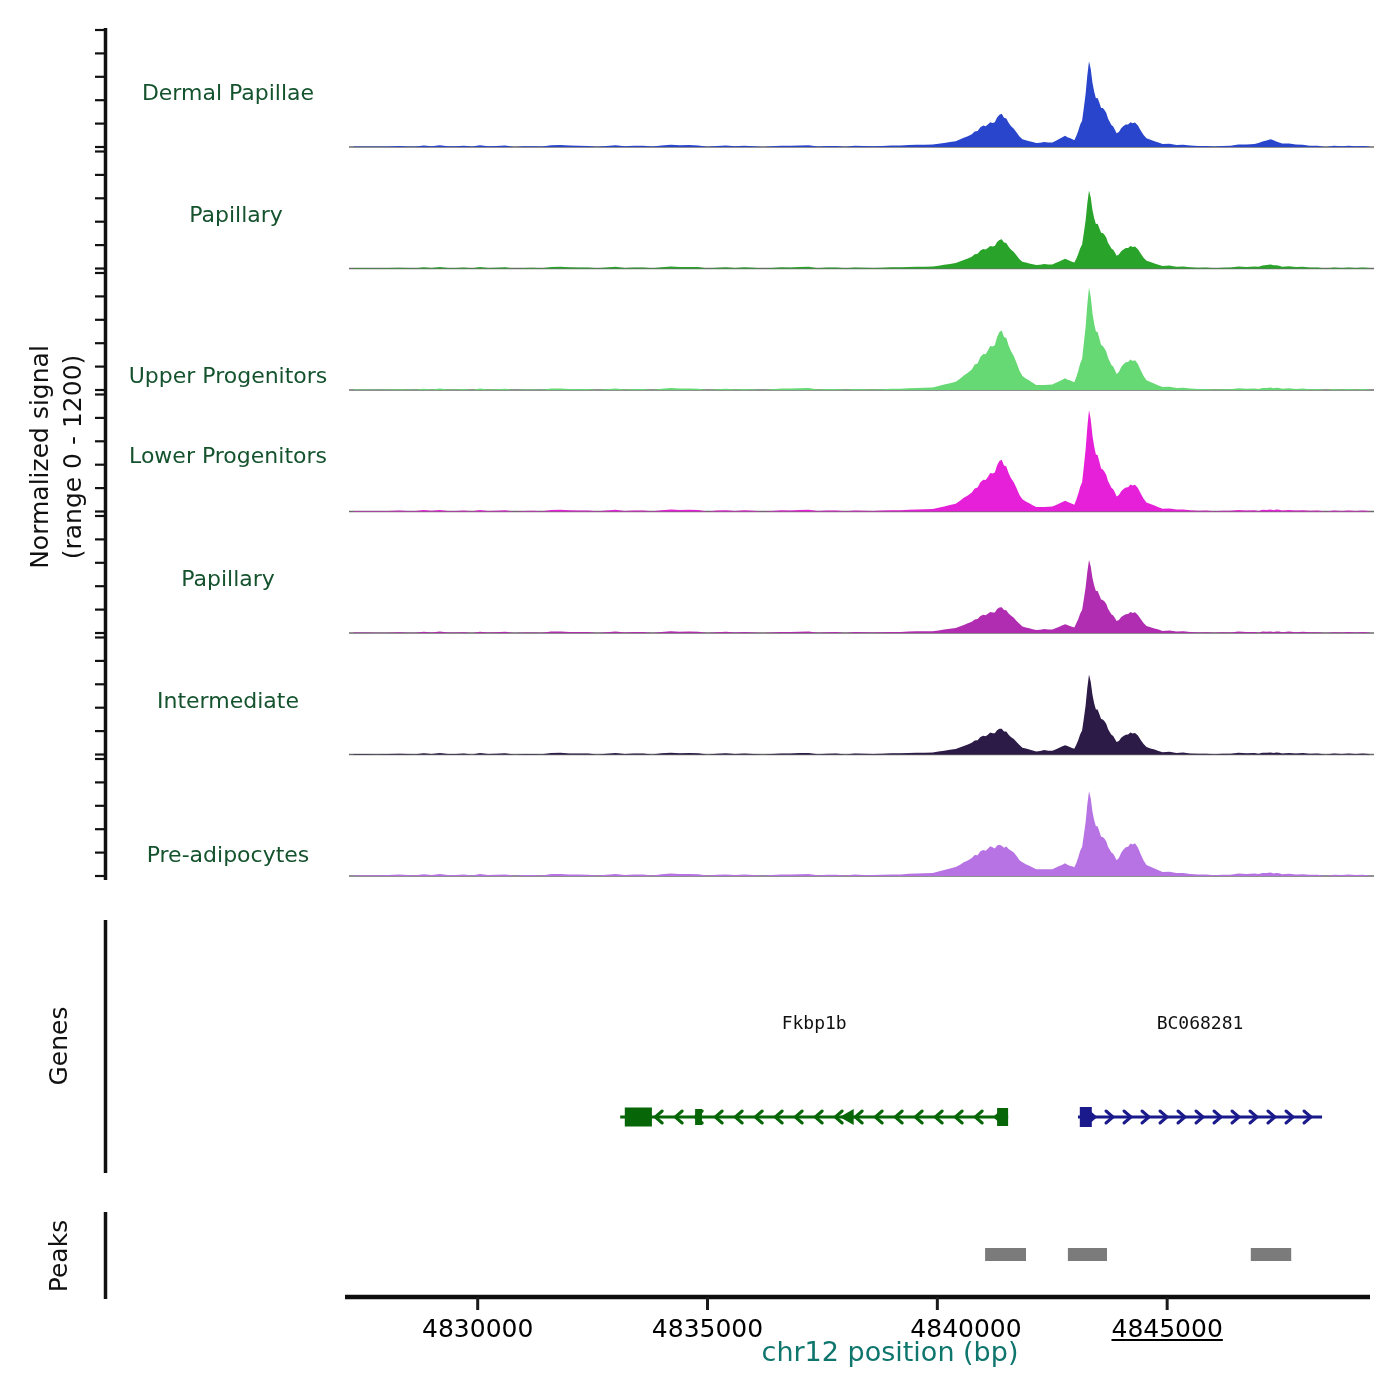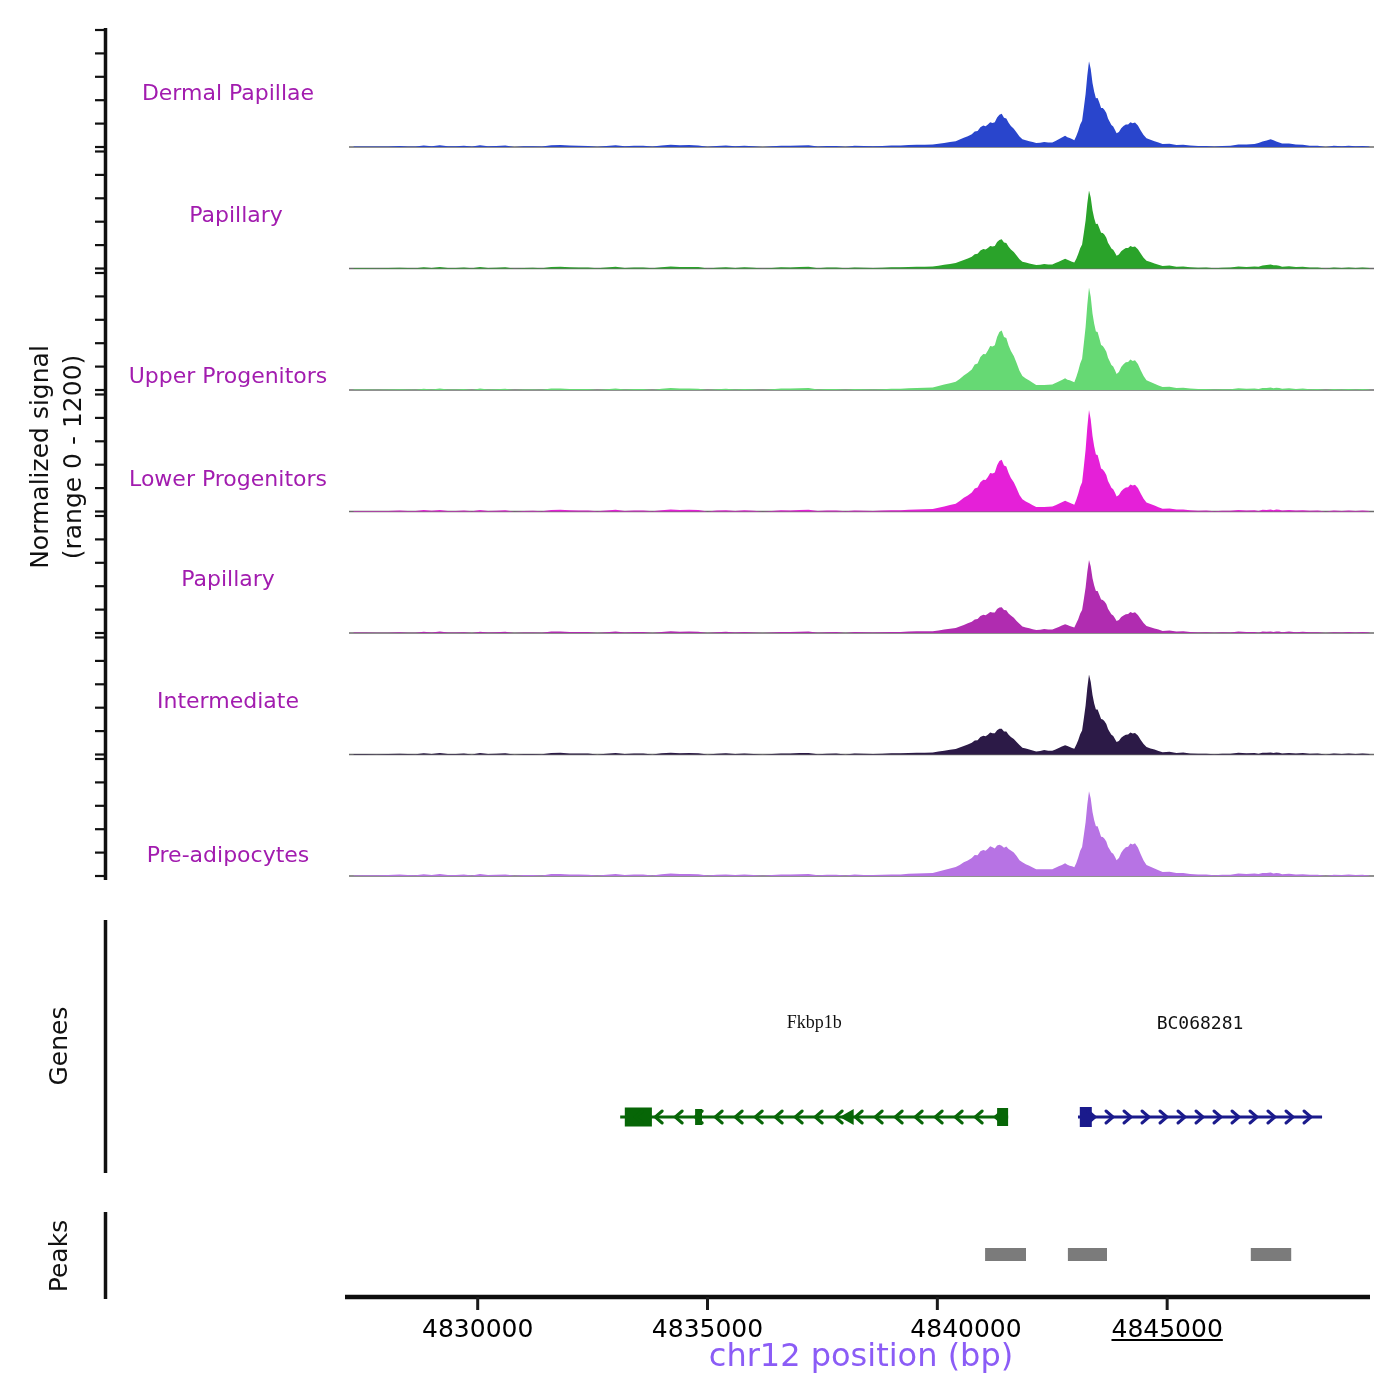--- a/index.html
+++ b/index.html
@@ -14,26 +14,26 @@
     text-align:center;font-size:25px;line-height:1.3;white-space:nowrap;color:#111;
   }
   .seclab{
     position:absolute;left:58px;
     transform:translate(-50%,-50%) rotate(-90deg);
     font-size:25px;white-space:nowrap;color:#111;
   }
   .seclab.genes{top:1046px;}
   .seclab.peaks{top:1256px;}
   .xtitle{
-    position:absolute;left:861px;top:1336px;transform:translate(-50%,0);
-    font-size:32px;color:#8b5cf6;white-space:nowrap;
+    position:absolute;left:890px;top:1336px;transform:translate(-50%,0);
+    font-size:27px;color:#0f766e;white-space:nowrap;
   }
   .track-label{
     position:absolute;transform:translate(-50%,-50%);
-    font-size:22px;color:#a21caf;white-space:nowrap;
+    font-size:22px;color:#14532d;white-space:nowrap;
   }
   .gene-label{
     position:absolute;transform:translate(-50%,0);
     font-family:"DejaVu Sans Mono","Liberation Mono",monospace;
     font-size:18px;color:#111;white-space:nowrap;
   }
   .xtick-label{
     position:absolute;transform:translate(-50%,0);
     font-size:25px;color:#000000;white-space:nowrap;
   }
@@ -158,24 +158,24 @@
 
   <div class="seclab genes">Genes</div>
   <div class="seclab peaks">Peaks</div>
 
   <div class="xtitle">chr12 position (bp)</div>
 
   <div id="overlay">
       <div class="track-label" style="left: 228px; top: 92px;">Dermal Papillae</div>
       <div class="track-label" style="left: 228px; top: 213.5px; margin-left: 8px;">Papillary</div>
       <div class="track-label" style="left: 228px; top: 335px; margin-top: 40px;">Upper Progenitors</div>
-      <div class="track-label" style="left: 228px; top: 478px;">Lower Progenitors</div>
+      <div class="track-label" style="left: 228px; top: 455px;">Lower Progenitors</div>
       <div class="track-label" style="left: 228px; top: 578px;">Papillary</div>
       <div class="track-label" style="left: 228px; top: 699.5px;">Intermediate</div>
       <div class="track-label" style="left: 228px; top: 854px; text-align: center;">Pre-adipocytes</div>
-      <div class="gene-label" style="left: 814.157px; top: 1012px; font-family: Liberation Serif, serif;">Fkbp1b</div>
+      <div class="gene-label" style="left: 814.157px; top: 1012px;">Fkbp1b</div>
       <div class="gene-label" style="left: 1200.03px; top: 1012px;">BC068281</div>
       <div class="xtick-label" style="left: 477.7px; top: 1314px;">4830000</div>
       <div class="xtick-label" style="left: 707.52px; top: 1314px;">4835000</div>
       <div class="xtick-label" style="left: 966px; top: 1314px;">4840000</div>
       <div class="xtick-label" style="left: 1167.16px; top: 1314px; text-decoration: underline;">4845000</div>
     </div>
 </div>
 
 </body></html>

